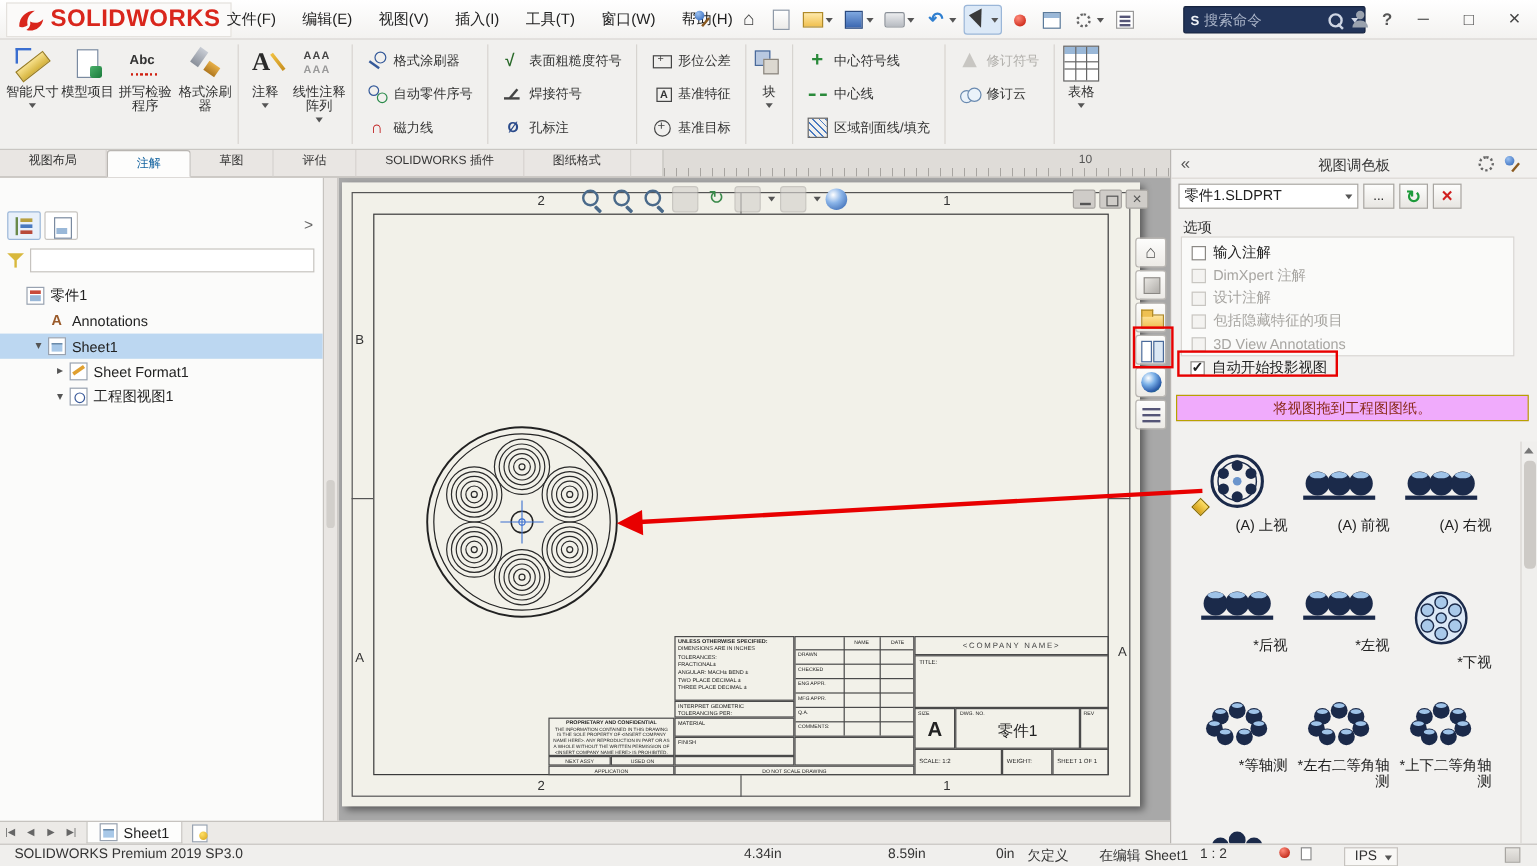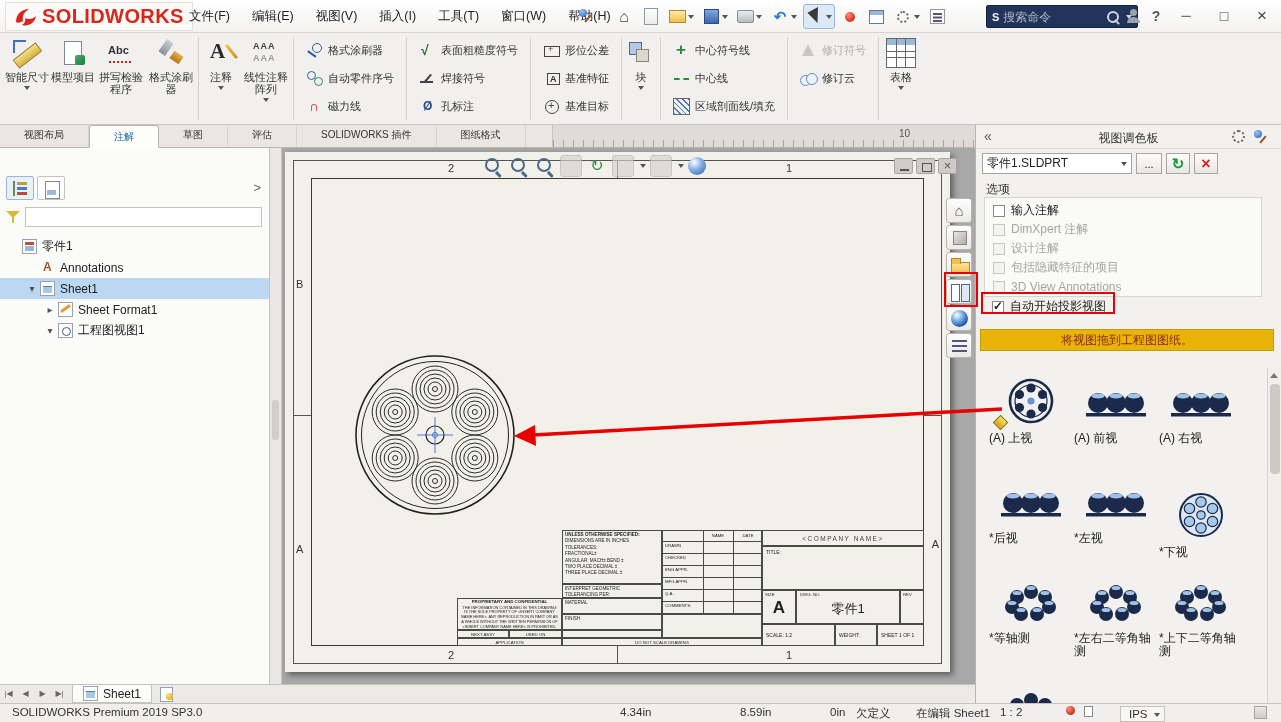--- a/index.html
+++ b/index.html
@@ -243,22 +243,22 @@
 .rp-close{width:24px}
 .rp-close::before{content:"×";color:#d02020;font-weight:bold;font-size:16px}
 .rp-optlabel{position:absolute;left:10px;top:56px;font-size:12px;color:#333}
 .rp-optbox{position:absolute;left:8px;top:72px;width:278px;height:100px;background:#fafaf9;border:1px solid #d8d5d1;padding:3px 2px}
 .cbrow{display:flex;align-items:center;height:19px;font-size:12px;padding-left:6px}
 .cbrow.dis{color:#a7a5a1}
 .cb{width:12px;height:12px;border:1px solid #8a8884;background:#fff;display:inline-block;margin-right:6px;position:relative;flex:none}
 .cbrow.dis .cb{border-color:#c8c6c2;background:#f4f3f1}
 .cb.checked::before{content:"✓";position:absolute;left:0;top:-3px;font-size:12px;font-weight:bold;color:#222}
 .rp-auto{position:absolute;left:10px;top:172px}
-.rp-hint{position:absolute;left:4px;top:204px;width:294px;height:22px;background:#eab308;border:1px solid #b8a200;color:#8a2a1a;font-size:12px;display:flex;align-items:center;justify-content:center}
-.thumb{position:absolute;width:84px;text-align:left}
+.rp-hint{position:absolute;left:4px;top:204px;width:294px;height:22px;background:#f0abfc;border:1px solid #b8a200;color:#8a2a1a;font-size:12px;display:flex;align-items:center;justify-content:center}
+.thumb{position:absolute;width:84px;text-align:right}
 .thumb svg{display:block;margin:0 auto}
 .th-lb{font-size:12px;color:#222;display:block;margin-top:1px;line-height:13px}
 .t0{left:13px;top:248px}.t1{left:98px;top:248px}.t2{left:183px;top:248px}
 .t3{left:13px;top:348px}.t4{left:98px;top:348px}.t5{left:183px;top:362px}
 .t6{left:13px;top:448px}.t7{left:98px;top:448px}.t8{left:183px;top:448px}
 .t9{left:13px;top:556px}
 .th-flag{position:absolute;left:6px;top:44px;width:11px;height:11px;background:linear-gradient(#ffe066,#d4a017);border:1px solid #8a6d00;transform:rotate(45deg)}
 .rp-scroll{position:absolute;right:0;top:243px;width:14px;bottom:0;background:#f0efed;border-left:1px solid #d8d5d1}
 .sc-up{position:absolute;top:2px;left:1px;width:11px;height:11px}
 .sc-up::before{content:"";position:absolute;left:1px;top:3px;border-left:4.5px solid transparent;border-right:4.5px solid transparent;border-bottom:5px solid #777}

